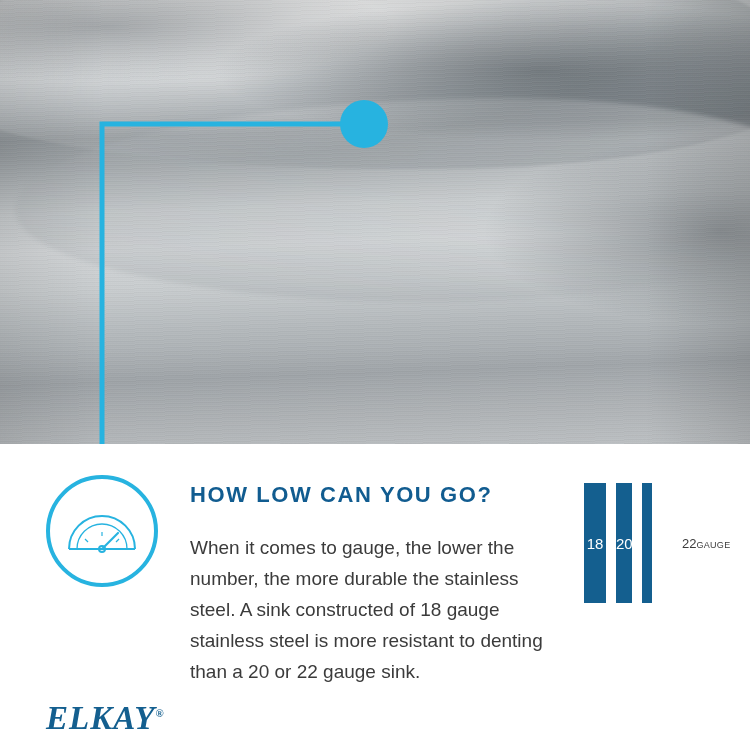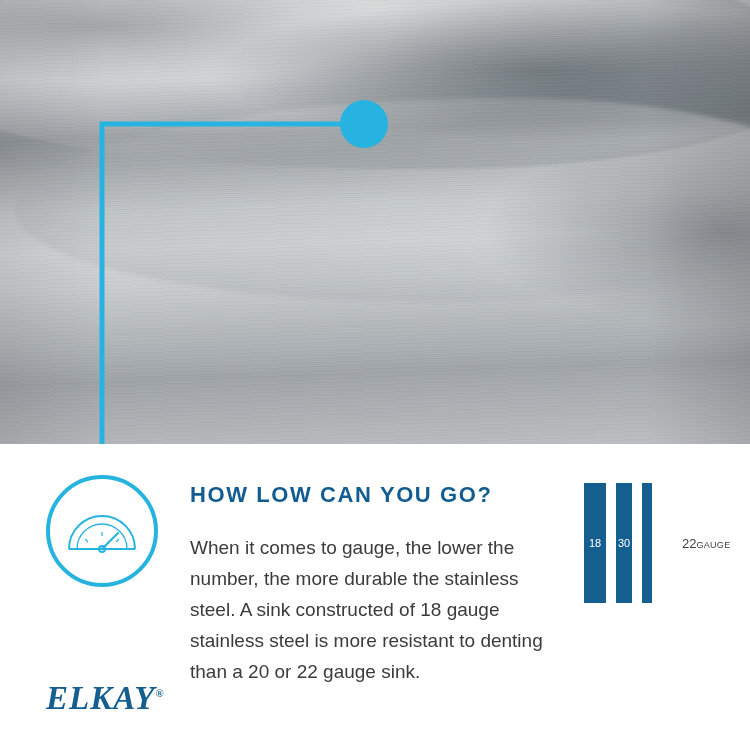--- a/index.html
+++ b/index.html
@@ -191,21 +191,21 @@
     display: flex;
     align-items: center;
     justify-content: center;
   }
   .bar-label {
     position: absolute;
     width: 100%;
     text-align: center;
     top: 50%;
     transform: translateY(-50%);
-    font-size: 11px;
+    font-size: 15px;
     color: #ffffff;
   }
   .bar-0 { left: 0px;  width: 22px; height: 120px; }
   .bar-1 { left: 32px; width: 16px; height: 120px; }
   .bar-2 { left: 58px; width: 10px; height: 120px; }
   .bar-2-label {
     position: absolute;
     left: 74px;
     top: 50%;
     transform: translateY(-50%);
@@ -216,21 +216,21 @@
   }
   .bar-2-label .small {
     font-size: 9px;
     letter-spacing: 0.3px;
   }
 
   
   .logo {
     position: absolute;
     left: 46px;
-    top: 680px;
+    top: 700px;
     font-family: "Liberation Serif", serif;
     font-style: italic;
     font-weight: bold;
     font-size: 33px;
     letter-spacing: 1px;
     color: #145f8f;
   }
   .logo .reg {
     font-size: 11px;
     font-style: normal;
@@ -274,21 +274,21 @@
 
   <div class="headline">HOW LOW CAN YOU GO?</div>
 
   <div class="body-copy">When it comes to gauge, the lower the number, the more durable the stainless steel. A sink constructed of 18 gauge stainless steel is more resistant to denting than a 20 or 22 gauge sink.</div>
 
   <div class="bars">
     <div class="bar bar-0">
       <span class="bar-label">18</span>
     </div>
     <div class="bar bar-1">
-      <span class="bar-label">30</span>
+      <span class="bar-label">20</span>
     </div>
     <div class="bar bar-2"></div>
     <div class="bar-2-label">
       <span>22</span><span class="small">GAUGE</span>
     </div>
   </div>
 
   <div class="logo">
     <span>ELKAY</span><span class="reg">®</span>
   </div>

